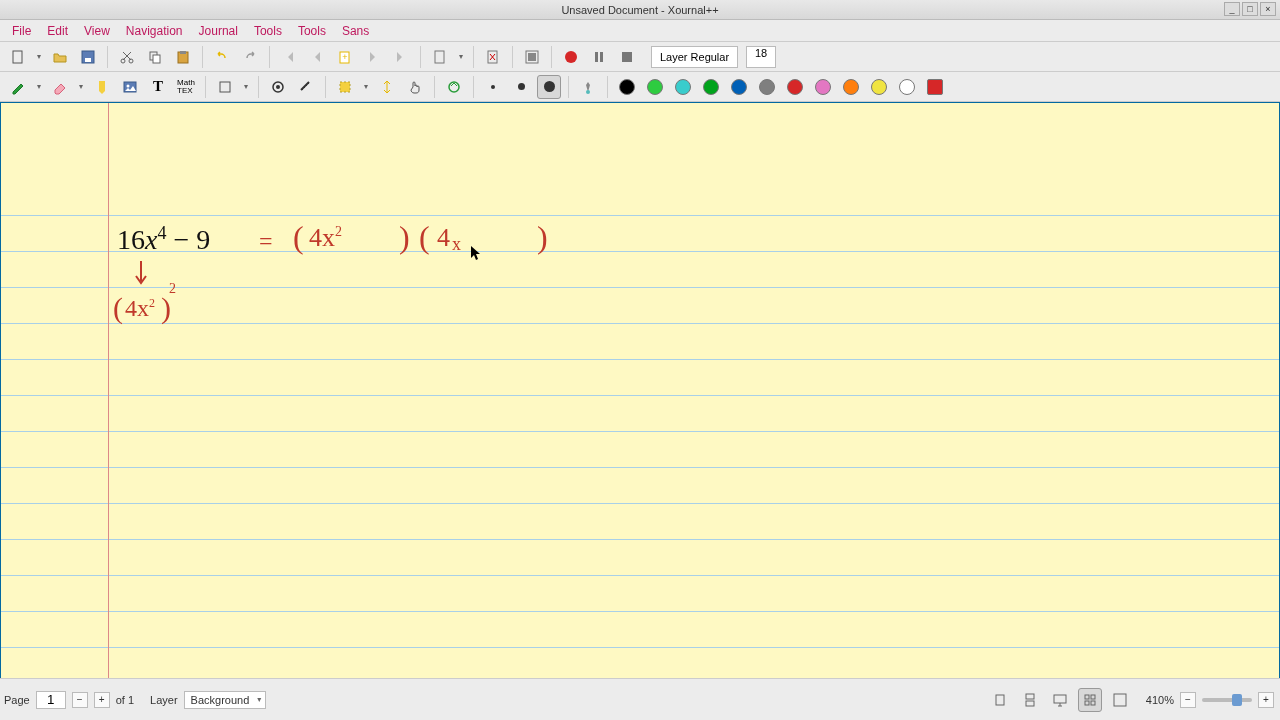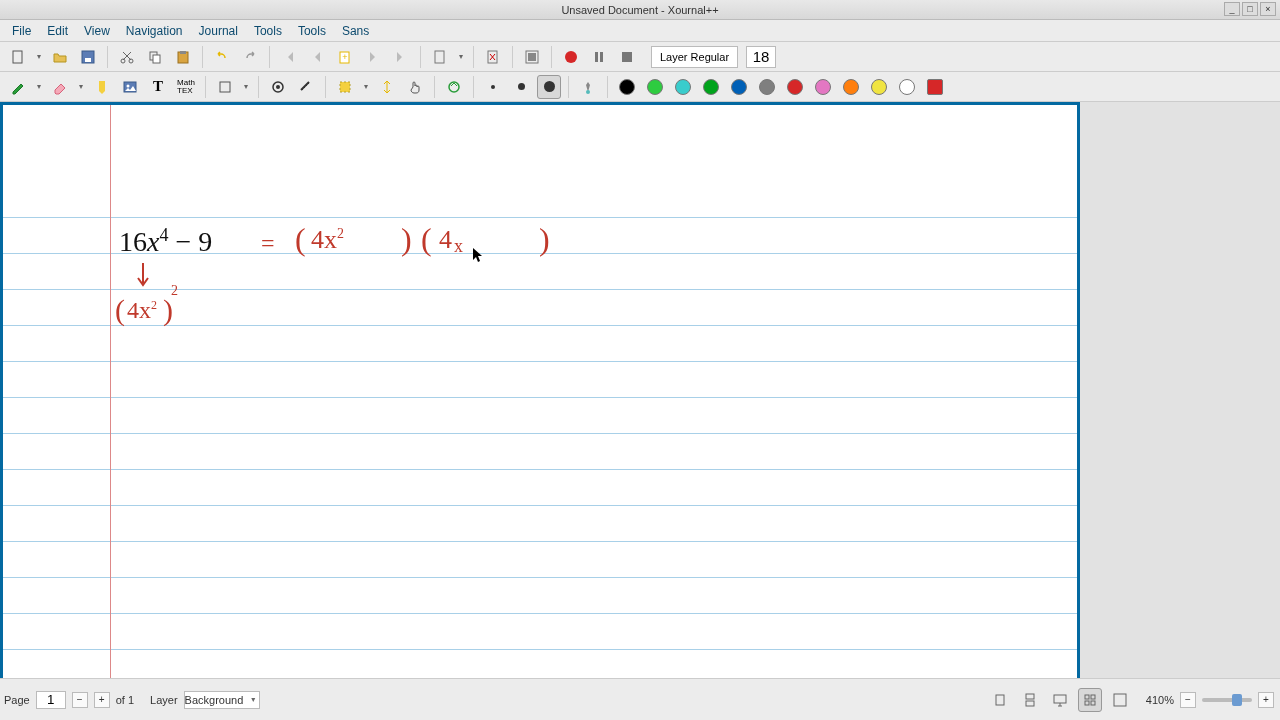--- a/index.html
+++ b/index.html
@@ -45,21 +45,21 @@
   height: 22px;
   background: #ececec;
   border-bottom: 1px solid #ccc;
   display: flex;
   align-items: center;
   padding: 0 4px;
 }
 .menubar span {
   padding: 3px 8px;
   cursor: default;
-  color: #0c4a6e;
+  color: #be185d;
 }
 .toolbar {
   height: 30px;
   background: #ececec;
   border-bottom: 1px solid #ccc;
   display: flex;
   align-items: center;
   padding: 0 6px;
   gap: 4px;
 }
@@ -95,46 +95,46 @@
   align-items: center;
   margin-left: 8px;
 }
 .font-size {
   border: 1px solid #bbb;
   background: #fff;
   width: 30px;
   text-align: center;
   height: 22px;
   display: flex;
-  align-items: center;
+  align-items: flex-start;
   justify-content: center;
-  font-size: 15px;
+  font-size: 11px;
   margin-left: 4px;
 }
 .color-swatch {
   width: 16px;
   height: 16px;
   border-radius: 50%;
   border: 1px solid #777;
 }
 .color-swatch.sq { border-radius: 2px; }
 .canvas-area {
   flex: 1;
   background: #e2e2e2;
   position: relative;
   overflow: hidden;
 }
 .page {
   position: absolute;
   left: 0;
   top: 0;
-  width: 1080px;
+  width: 1280px;
   height: 590px;
-  background: #ffffff;
-  border: 3px solid #0369a1;
+  background: #fef9c3;
+  border: 1px solid #0369a1;
 }
 .ruled-line {
   position: absolute;
   left: 0;
   right: 0;
   height: 1px;
   background: #a8d0e8;
 }
 .margin-line {
   position: absolute;
@@ -179,21 +179,21 @@
   border: 1px solid #bbb;
   background: #fafafa;
   display: flex;
   align-items: center;
   justify-content: center;
   font-size: 10px;
 }
 .layer-select {
   border: 1px solid #bbb;
   background: #fff;
-  padding: 2px 16px 2px 0;
+  padding: 2px 16px 2px 6px;
   height: 18px;
   display: flex;
   align-items: center;
   position: relative;
 }
 .layer-select::after {
   content: "▾";
   position: absolute;
   right: 4px;
   font-size: 8px;

